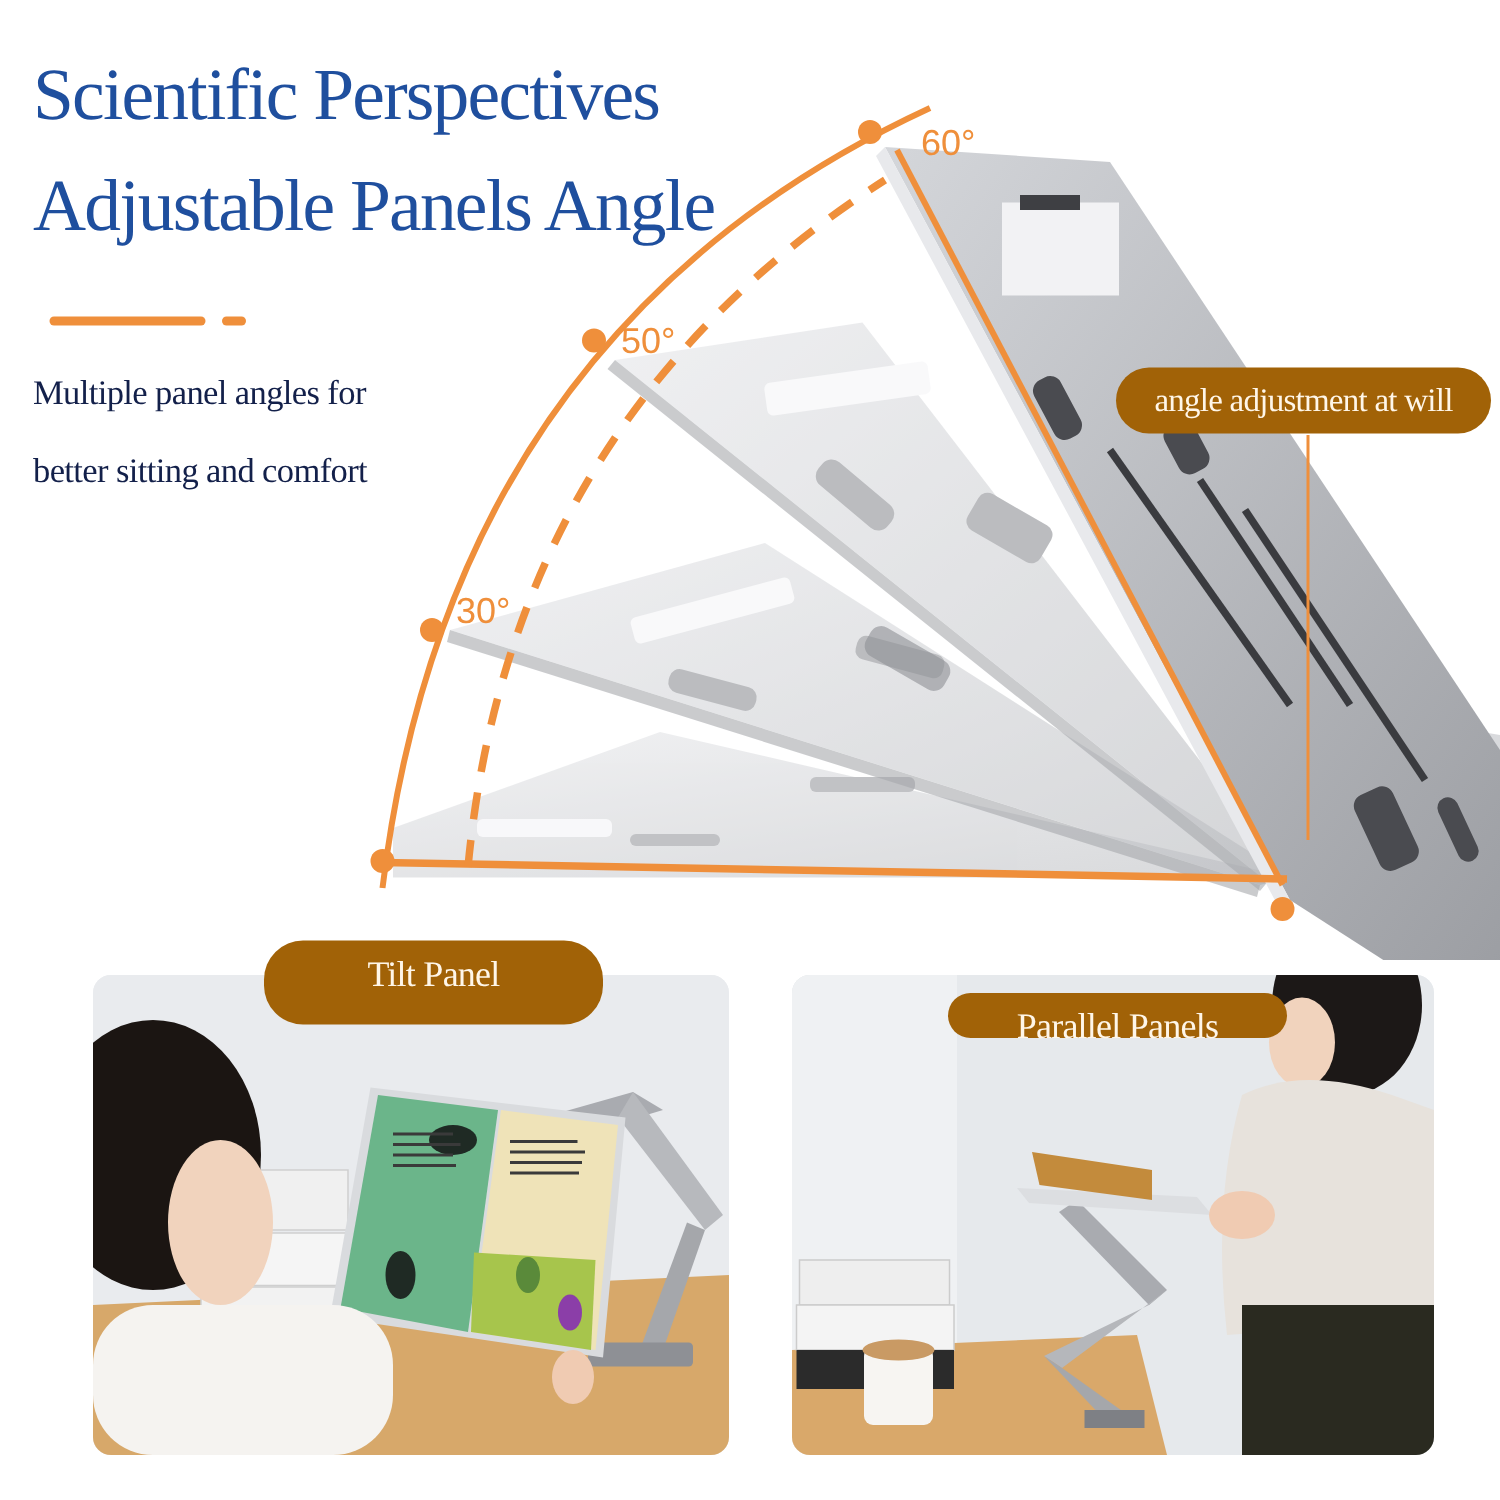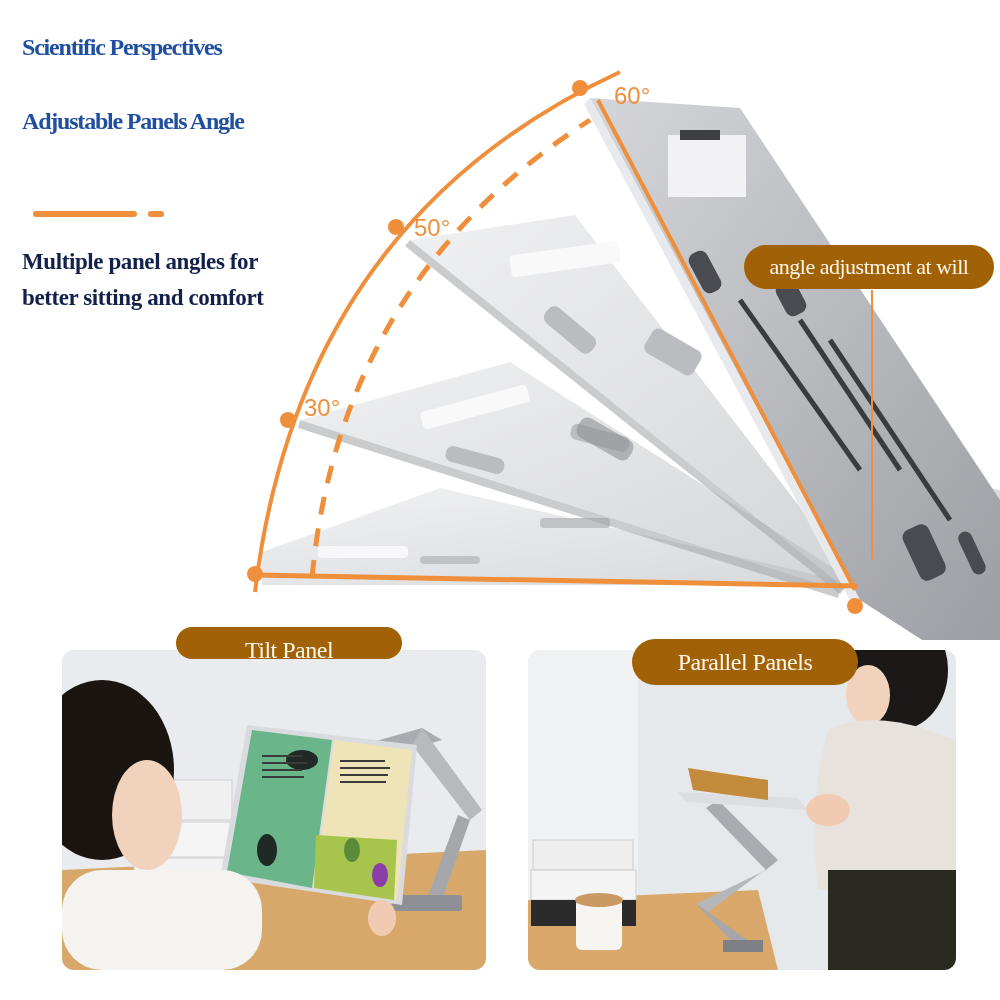--- a/index.html
+++ b/index.html
@@ -1,35 +1,35 @@
 <!DOCTYPE html>
 <html><head>
 <meta charset="utf-8">
 <style>
   html, body { margin: 0; padding: 0; }
   body { width: 1000px; height: 1000px; background: #ffffff; position: relative; overflow: hidden; font-family: "Liberation Serif", serif; }
   .abs { position: absolute; }
-  .title { color: #1f4f9e; font-weight: bold; font-size: 24px; letter-spacing: -1.2px; left: 22px; }
+  .title { color: #1f4f9e; font-weight: normal; font-size: 49px; letter-spacing: -1.2px; left: 22px; }
   .t1 { top: 34px; }
   .t2 { top: 108px; }
   .accent-dash { background: #ef8f3b; height: 6px; border-radius: 3px; top: 211px; }
-  .subtitle { color: #13204a; font-weight: bold; font-size: 23px; left: 22px; line-height: 36px; letter-spacing: -0.4px; }
+  .subtitle { color: #13204a; font-weight: normal; font-size: 23px; left: 22px; line-height: 36px; letter-spacing: -0.4px; }
   .pill { background: #a16207; color: #fff6e8; border-radius: 26px; text-align: center; font-size: 24px; letter-spacing: -0.5px; }
   .photo { border-radius: 12px; overflow: hidden; background: #eceef1; }
   .angle-label { color: #ef8f3b; font-family: "Liberation Sans", sans-serif; font-size: 24px; }
 </style>
 </head>
 <body>
 
 <div class="abs title t1">Scientific Perspectives</div>
 <div class="abs title t2">Adjustable Panels Angle</div>
 <div class="abs accent-dash" style="left:33px;width:104px;"></div>
 <div class="abs accent-dash" style="left:148px;width:16px;"></div>
 <div class="abs subtitle" style="top:244px;">Multiple panel angles for</div>
-<div class="abs subtitle" style="top:280px;">better sitting and comfort</div>
+<div class="abs subtitle" style="top:296px;">better sitting and comfort</div>
 
 <svg class="abs" style="left:0;top:0;" width="1000" height="640">
   <defs>
     <linearGradient id="metal" x1="0" y1="0" x2="1" y2="1">
       <stop offset="0" stop-color="#e6e7ea"></stop>
       <stop offset="1" stop-color="#b8babe"></stop>
     </linearGradient>
     <linearGradient id="metalDark" x1="0" y1="0" x2="1" y2="1">
       <stop offset="0" stop-color="#d4d6da"></stop>
       <stop offset="1" stop-color="#9a9ca1"></stop>
@@ -133,21 +133,21 @@
       <rect x="278" y="124" width="48" height="2"></rect>
         <rect x="278" y="131" width="46" height="2"></rect>
     </g>
 
     <ellipse cx="40" cy="120" rx="72" ry="90" fill="#1b1512"></ellipse>
     <ellipse cx="85" cy="165" rx="35" ry="55" fill="#f1d3bd"></ellipse>
     <rect x="0" y="220" width="200" height="100" rx="40" fill="#f5f3f0"></rect>
     <ellipse cx="320" cy="268" rx="14" ry="18" fill="#f0cbb2"></ellipse>
   </svg>
 </div>
-<div class="abs pill" style="left:176px;top:627px;width:226px;height:32px;line-height:46px;">Tilt Panel</div>
+<div class="abs pill" style="left:176px;top:627px;width:226px;height:56px;line-height:46px;">Tilt Panel</div>
 
 <div class="abs photo" style="left:528px;top:650px;width:428px;height:320px;">
   <svg width="428" height="320">
     <rect width="428" height="320" fill="#e6e9ec"></rect>
     <rect x="0" y="0" width="110" height="320" fill="#eff1f3"></rect>
     <polygon points="0,250 230,240 250,320 0,320" fill="#d9a86a"></polygon>
 
     <rect x="5" y="190" width="100" height="30" fill="#eeeeee" stroke="#cccccc"></rect>
     <rect x="3" y="220" width="105" height="30" fill="#f4f4f4" stroke="#cccccc"></rect>
     <rect x="3" y="250" width="105" height="26" fill="#2b2b2b"></rect>
@@ -163,13 +163,13 @@
     <polygon points="150,142 270,148 280,160 158,152" fill="#dcdee1"></polygon>
     <polygon points="160,118 240,130 240,150 165,140" fill="#c38b3c"></polygon>
 
     <ellipse cx="370" cy="20" rx="50" ry="60" fill="#1c1817"></ellipse>
     <ellipse cx="340" cy="45" rx="22" ry="30" fill="#f1d3bd"></ellipse>
     <path d="M 300 80 Q 340 60 400 80 L 428 90 L 428 230 L 290 240 Q 280 150 300 80 Z" fill="#e7e2dc"></path>
     <rect x="300" y="220" width="128" height="100" fill="#2a2a20"></rect>
     <ellipse cx="300" cy="160" rx="22" ry="16" fill="#f0cbb2"></ellipse>
   </svg>
 </div>
-<div class="abs pill" style="left:632px;top:639px;width:226px;height:46px;line-height:46px;">Parallel Panels</div>
+<div class="abs pill" style="left:632px;top:662px;width:226px;height:30px;line-height:46px;">Parallel Panels</div>
 
 </body></html>

